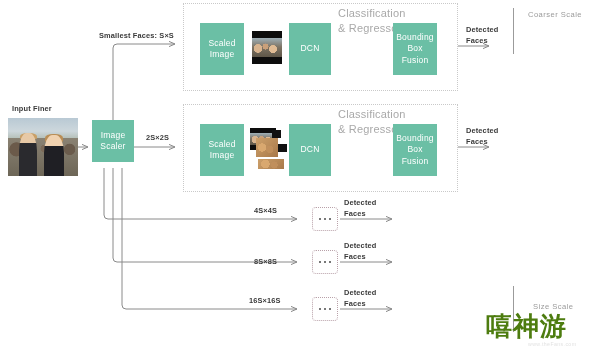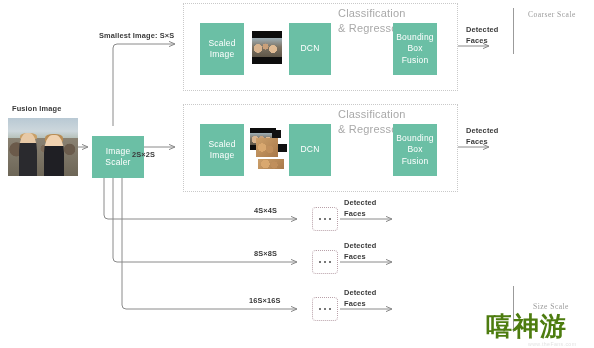--- a/index.html
+++ b/index.html
@@ -54,21 +54,20 @@
     letter-spacing:.2px;
     white-space:pre-line;
     line-height:1.4;
   }
   .lbl-scale{
     position:absolute;
     color:#9a9a9a;
     font-size:7.6px;
     letter-spacing:.45px;
     font-weight:400;
-    font-family:Liberation Serif, serif;
   }
 
   
   .dots-box{
     position:absolute;
     border:1px dotted #b8a0a8;
     border-radius:4px;
     box-sizing:border-box;
     display:flex;align-items:center;justify-content:center;
     gap:2.5px;
@@ -204,37 +203,37 @@
       <path d="M331,161 L393,161"></path>
       <path d="M331,168 L393,168"></path>
       <path d="M455,147 L489,147" marker-end="url(#ah)"></path>
 
       <path d="M340,219 L392,219" marker-end="url(#ah)"></path>
       <path d="M340,262 L392,262" marker-end="url(#ah)"></path>
       <path d="M340,309 L392,309" marker-end="url(#ah)"></path>
     </g>
   </svg>
 
-  <div class="lbl" style="left:12px;top:104px;">Fusion Image</div>
+  <div class="lbl" style="left:12px;top:104px;">Input Finer</div>
   <div class="photo abs" style="left:8px;top:118px;width:70px;height:58px;">
     <div class="sky"></div>
       <div class="crowd"></div>
     <div class="hairA"></div>
       <div class="manA"></div>
     <div class="hairB"></div>
       <div class="manB"></div>
   </div>
 
-  <div class="teal abs" style="left:92px;top:136px;width:52px;height:42px;">Image
+  <div class="teal abs" style="left:92px;top:120px;width:42px;height:42px;">Image
 Scaler</div>
 
-  <div class="lbl" style="left:99px;top:31px;">Smallest Image: S×S</div>
-  <div class="lbl" style="left:132px;top:133px;margin-top:17px;">2S×2S</div>
+  <div class="lbl" style="left:99px;top:31px;">Smallest Faces: S×S</div>
+  <div class="lbl" style="left:146px;top:133px;">2S×2S</div>
   <div class="lbl" style="left:254px;top:206px;text-align:right;">4S×4S</div>
-  <div class="lbl" style="left:254px;top:249px;">8S×8S</div>
+  <div class="lbl" style="left:254px;top:257px;">8S×8S</div>
   <div class="lbl" style="left:249px;top:296px;">16S×16S</div>
 
   <div class="stage-box abs" style="left:183px;top:3px;width:275px;height:88px;"></div>
 
   <div class="teal abs" style="left:200px;top:23px;width:44px;height:52px;">Scaled
 Image</div>
 
   <div class="thumb abs" style="left:252px;top:31px;width:30px;height:33px;">
     <div class="bar-t"></div>
       <div class="pic"></div>

